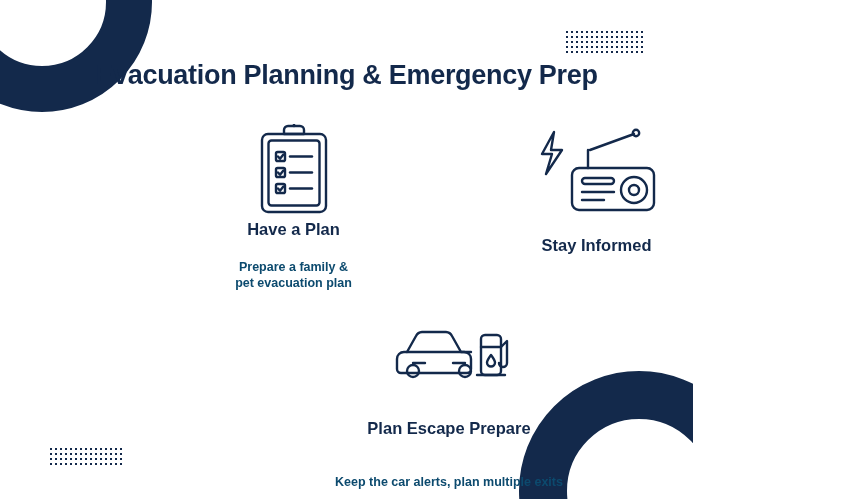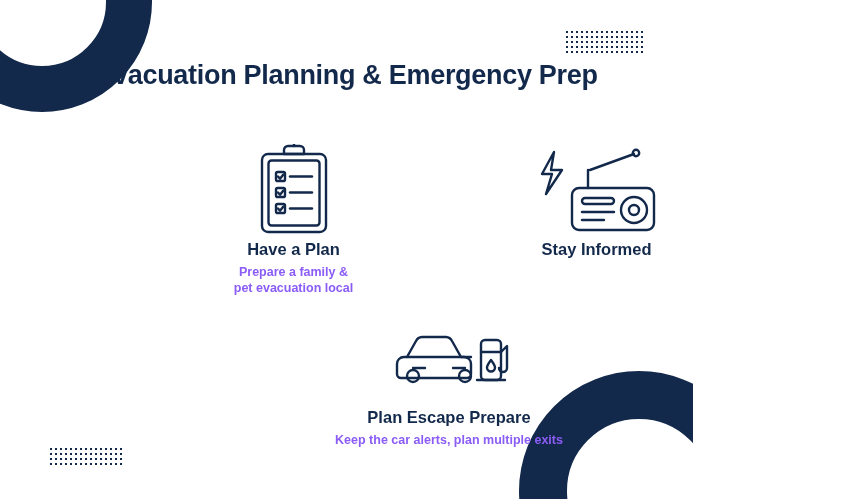--- a/index.html
+++ b/index.html
@@ -60,21 +60,21 @@
     font-size: 27px;
     font-weight: bold;
     color: #13294b;
     letter-spacing: -0.3px;
   }
 
   
   .grid {
     position: absolute;
     left: 150px;
-    top: 142px;
+    top: 122px;
     width: 590px;
   }
   .row {
     display: flex;
   }
   .cell {
     flex: 1 1 50%;
     display: flex;
     flex-direction: column;
     align-items: center;
@@ -89,28 +89,28 @@
   .item-title {
     font-size: 16.5px;
     font-weight: bold;
     color: #13294b;
     margin-top: 2px;
     line-height: 1.2;
   }
   .item-desc {
     font-size: 12.5px;
     font-weight: bold;
-    color: #8b5cf6;
-    margin-top: 4px;
+    color: #0c4a6e;
+    margin-top: 19px;
     line-height: 1.3;
     max-width: 230px;
   }
   .row-2 { margin-top: 14px; }
   .cell-left { padding-right: 8px; }
-  .cell-right { padding-left: 8px; }
+  .cell-right { padding-left: 8px; gap: 16px; }
 
   svg.ico { display: block; }
 </style>
 </head>
 <body>
 
 <div class="slide">
 
   <div class="arc-top-left"></div>
   <div class="arc-bottom-right"></div>
@@ -307,21 +307,21 @@
             <path d="M24 48.5 l2 2.3 l3.4-4.2"></path>
             <path d="M24 64.5 l2 2.3 l3.4-4.2"></path>
             <path d="M36 32.5 H58"></path>
             <path d="M36 48.5 H58"></path>
             <path d="M36 64.5 H58"></path>
           </svg>
         </div>
         <div class="item-title">Have a Plan</div>
         <div class="item-desc">
           <span>Prepare a family &amp;</span><br>
-          <span>pet evacuation local</span>
+          <span>pet evacuation plan</span>
         </div>
       </div>
 
       <div class="cell cell-right">
         <div class="icon-wrap">
           <svg class="ico" width="134" height="92" viewBox="0 0 134 92" fill="none" stroke="#13294b" stroke-width="2.4" stroke-linecap="round" stroke-linejoin="round">
             <path d="M24 8 L12 30 h10 L16 50 L32 26 H21 z"></path>
             <rect x="42" y="44" width="82" height="42" rx="7"></rect>
             <path d="M60 26 L104 10"></path>
             <circle cx="106" cy="9" r="3.2"></circle>

